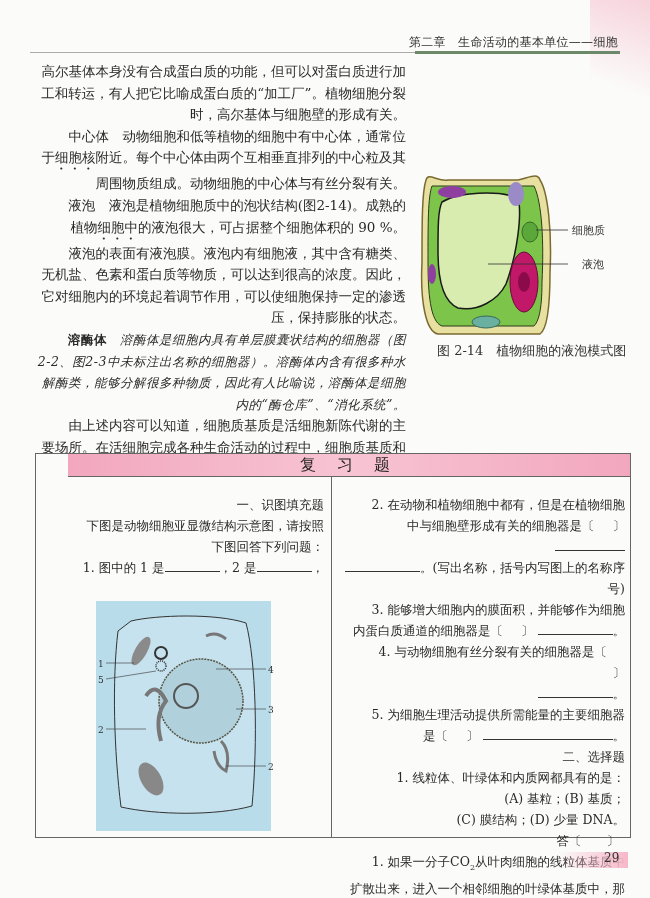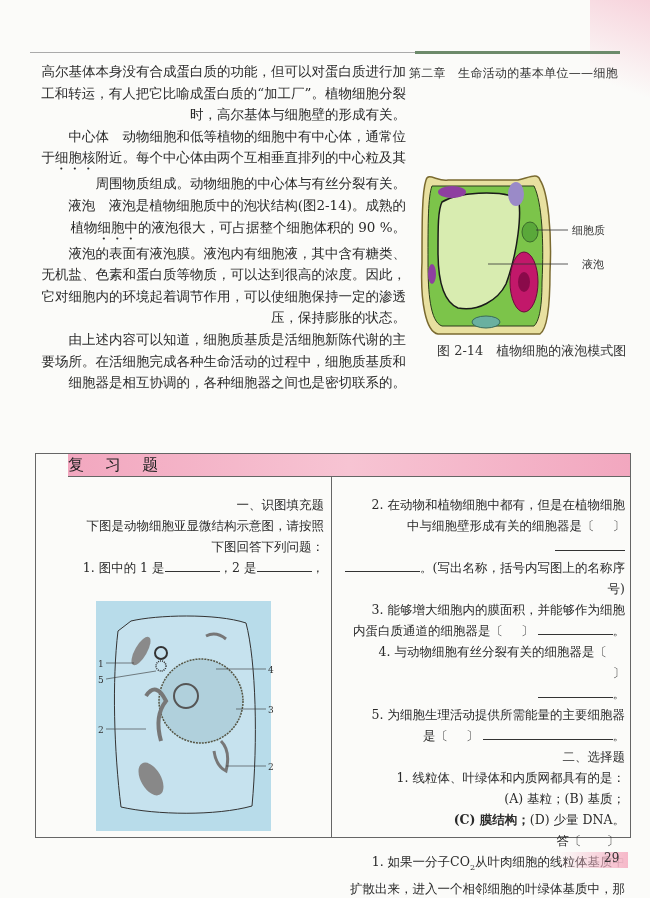--- a/index.html
+++ b/index.html
@@ -1,35 +1,35 @@
 <!DOCTYPE html>
 <html><head>
 <meta charset="utf-8">
 <style>
   html,body{margin:0;padding:0;}
   body{width:650px;height:898px;background:#fbfbf9;position:relative;overflow:hidden;
        font-family:"DejaVu Serif","Liberation Serif",serif;color:#2a2a2a;}
   .pink-corner{position:absolute;right:0;top:0;width:60px;height:120px;
        background:linear-gradient(200deg,#f7d3dc 0%,rgba(251,251,249,0) 70%);}
   .header{position:absolute;left:30px;top:34px;width:590px;height:20px;}
-  .header-title{position:absolute;right:2px;top:0;font-size:12px;color:#333;letter-spacing:0.3px;margin-top:31px;}
+  .header-title{position:absolute;right:2px;top:0;font-size:12px;color:#333;letter-spacing:0.3px;}
   .header-rule-left{position:absolute;left:0;top:18px;width:385px;height:1px;background:#aaa;}
   .header-rule-right{position:absolute;left:385px;top:17px;width:205px;height:3px;background:#6c8a6a;}
   .body-text{position:absolute;left:36px;width:370px;font-size:13.5px;line-height:21.6px;}
   .body-text p{margin:0;}
   .indent{text-indent:27px;}
   .term{font-weight:normal;}
   .term-bold{font-weight:bold;}
   .dot-em{text-emphasis:dot;-webkit-text-emphasis:dot;text-emphasis-position:under;-webkit-text-emphasis-position:under;}
   .small-kai{font-size:12.5px;letter-spacing:0.5px;font-style:italic;}
   .figure-plant{position:absolute;left:418px;top:172px;width:200px;height:170px;}
   .fig-caption{position:absolute;left:437px;top:342px;font-size:13px;color:#333;}
   .review{position:absolute;left:35px;top:453px;width:594px;height:383px;border:1px solid #666;}
   .review-title{height:22px;background:linear-gradient(90deg,#f2a7bf,#f7c4d3,#f2a7bf);
-       border-bottom:1px solid #666;font-size:16px;line-height:22px;letter-spacing:8px;
+       border-bottom:1px solid #666;text-align:center;font-size:16px;line-height:22px;letter-spacing:8px;
        font-family:"DejaVu Sans","Liberation Sans",sans-serif;color:#222;margin-left:32px;}
   .col-divider{position:absolute;left:295px;top:23px;width:1px;height:360px;background:#666;}
   .col{position:absolute;top:40px;font-size:12.5px;line-height:21px;}
   .col p{margin:0;text-align:right;}
   .col-left{left:13px;width:275px;}
   .col-right{left:306px;width:283px;}
   .blank{display:inline-block;border-bottom:1px solid #333;height:14px;vertical-align:baseline;}
   .bracket-gap{display:inline-block;width:18px;}
   .answer{text-align:right;padding-right:6px;}
   .animal-fig{position:absolute;left:60px;top:147px;width:200px;height:235px;}
@@ -47,20 +47,21 @@
   <div class="header-title">第二章　生命活动的基本单位——细胞</div>
   <div class="header-rule-left"></div>
   <div class="header-rule-right"></div>
 </div>
 
 <div class="body-text" style="top:61px;text-align:right;">
   <p>高尔基体本身没有合成蛋白质的功能，但可以对蛋白质进行加工和转运，有人把它比喻成蛋白质的“加工厂”。植物细胞分裂时，高尔基体与细胞壁的形成有关。</p>
   <p class="indent"><span class="term">中心体</span>　<span>动物细胞和低等植物的细胞中有中心体，通常位于</span><span class="dot-em">细胞核</span><span>附近。每个中心体由两个互相垂直排列的中心粒及其周围物质组成。动物细胞的中心体与有丝分裂有关。</span></p>
   <p class="indent"><span class="term">液泡</span>　<span>液泡是植物细胞质中的泡状结构(图2-14)。成熟的植物</span><span class="dot-em">细胞中</span><span>的液泡很大，可占据整个细胞体积的 90 %。</span></p>
   <p class="indent">液泡的表面有液泡膜。液泡内有细胞液，其中含有糖类、无机盐、色素和蛋白质等物质，可以达到很高的浓度。因此，它对细胞内的环境起着调节作用，可以使细胞保持一定的渗透压，保持膨胀的状态。</p>
+  <p class="indent small-kai"><span class="term-bold" style="font-style:normal;">溶酶体</span>　<span>溶酶体是细胞内具有单层膜囊状结构的细胞器（图2-2、图2-3中未标注出名称的细胞器）。溶酶体内含有很多种水解酶类，能够分解很多种物质，因此有人比喻说，溶酶体是细胞内的“酶仓库”、“消化系统”。</span></p>
   <p class="indent">由上述内容可以知道，细胞质基质是活细胞新陈代谢的主要场所。在活细胞完成各种生命活动的过程中，细胞质基质和细胞器是相互协调的，各种细胞器之间也是密切联系的。</p>
 </div>
 
 <div class="figure-plant">
   <svg width="200" height="170" viewBox="0 0 200 170">
     <path d="M8,8 C10,0 20,10 30,8 L100,8 C110,6 120,0 122,8 C130,20 134,60 132,100 C132,140 128,158 122,162 L20,162 C8,160 2,130 4,90 C4,50 4,20 8,8 Z" fill="#e8e0a0" stroke="#7a6a30" stroke-width="1.5"></path>
     <path d="M14,14 L116,14 C124,30 126,70 124,110 C124,140 120,150 116,154 L24,154 C12,150 10,120 10,90 C10,50 10,25 14,14 Z" fill="#7cc44a" stroke="#2a3a1a" stroke-width="1"></path>
     <path d="M24,30 C40,20 80,18 100,26 C104,40 100,80 88,112 C80,128 60,140 40,136 C26,130 20,110 20,80 C20,55 20,38 24,30 Z" fill="#d8ecb0" stroke="#1a1a1a" stroke-width="1.5"></path>
     <ellipse cx="106" cy="110" rx="14" ry="30" fill="#c2186a" stroke="#6a0a3a"></ellipse>
     <ellipse cx="106" cy="110" rx="6" ry="10" fill="#8a0a4a"></ellipse>
@@ -118,20 +119,20 @@
   </div>
 
   <div class="col col-right">
     <p class="indent"><span>2. 在动物和植物细胞中都有，但是在植物细胞中与细胞壁形成有关的细胞器是〔</span><span class="bracket-gap"></span><span>〕</span> <span class="blank" style="width:70px;"></span><br><span class="blank" style="width:75px;"></span><span>。(写出名称，括号内写图上的名称序号)</span></p>
     <p class="indent"><span>3. 能够增大细胞内的膜面积，并能够作为细胞内蛋白质通道的细胞器是〔</span><span class="bracket-gap"></span><span>〕</span> <span class="blank" style="width:75px;"></span><span>。</span></p>
     <p class="indent"><span>4. 与动物细胞有丝分裂有关的细胞器是〔</span><span class="bracket-gap"></span><span>〕</span><br><span class="blank" style="width:75px;"></span><span>。</span></p>
     <p class="indent"><span>5. 为细胞生理活动提供所需能量的主要细胞器是〔</span><span class="bracket-gap"></span><span>〕</span> <span class="blank" style="width:130px;"></span><span>。</span></p>
     <p class="indent">二、选择题</p>
     <p class="indent">1. 线粒体、叶绿体和内质网都具有的是：</p>
     <p class="indent"><span style="width:122px;">(A) 基粒；</span><span>(B) 基质；</span></p>
-    <p class="indent"><span style="width:122px;font-weight:bold;">(C) 膜结构；</span><span>(D) 少量 DNA。</span></p>
+    <p class="indent"><span style="width:122px;">(C) 膜结构；</span><span>(D) 少量 DNA。</span></p>
     <p class="answer">答〔　　〕</p>
     <p class="indent"><span>1. 如果一分子CO</span><sub>2</sub><span>从叶肉细胞的线粒体基质中扩散出来，进入一个相邻细胞的叶绿体基质中，那么，这个 CO</span></p>
   </div>
 </div>
 
 <div class="page-number-band"></div>
 <div class="page-number">29</div>
 
 </body></html>

